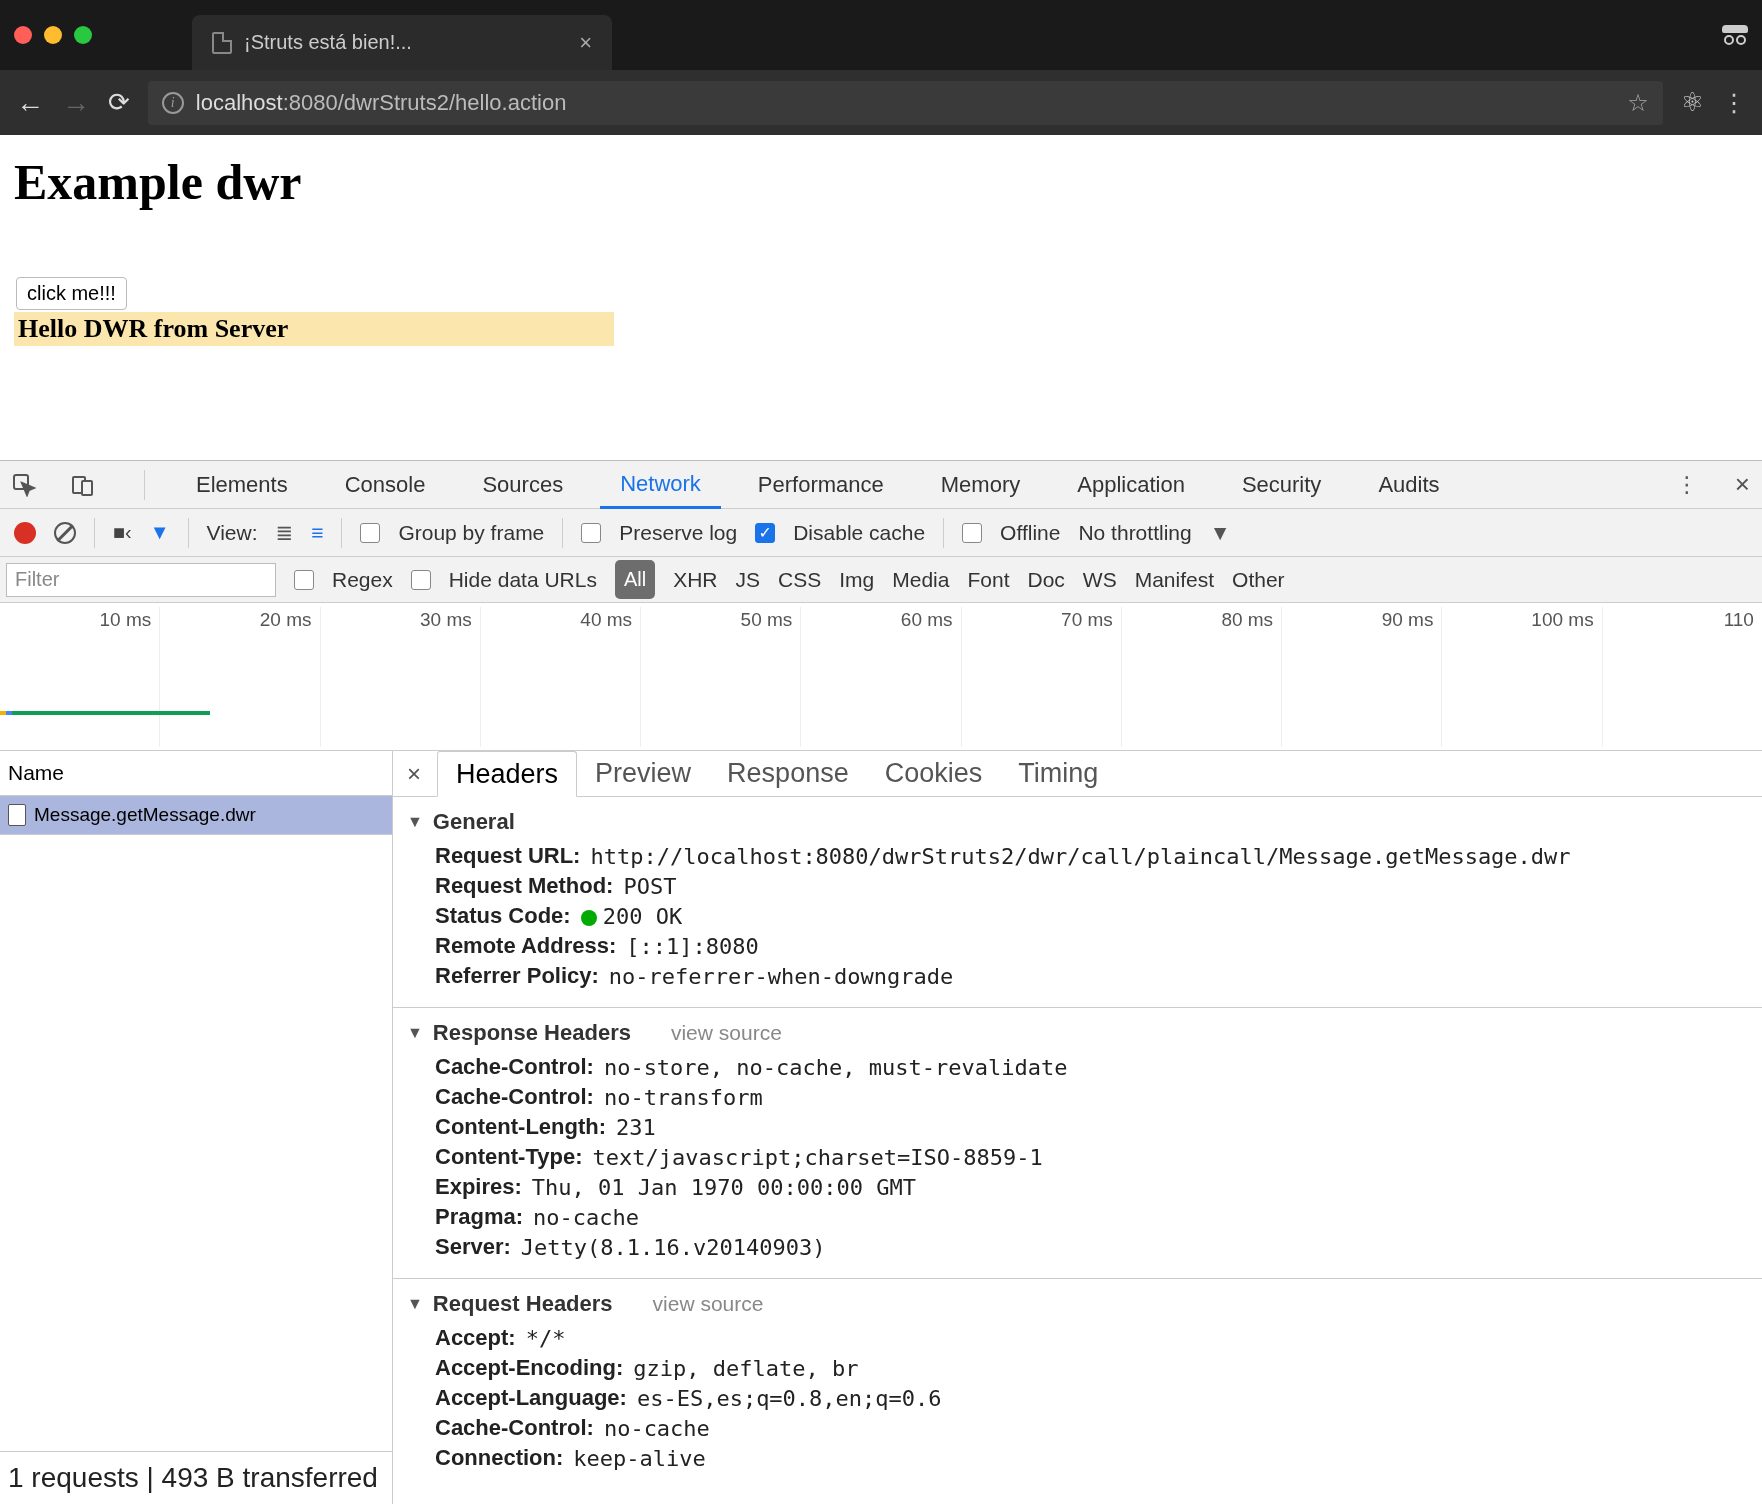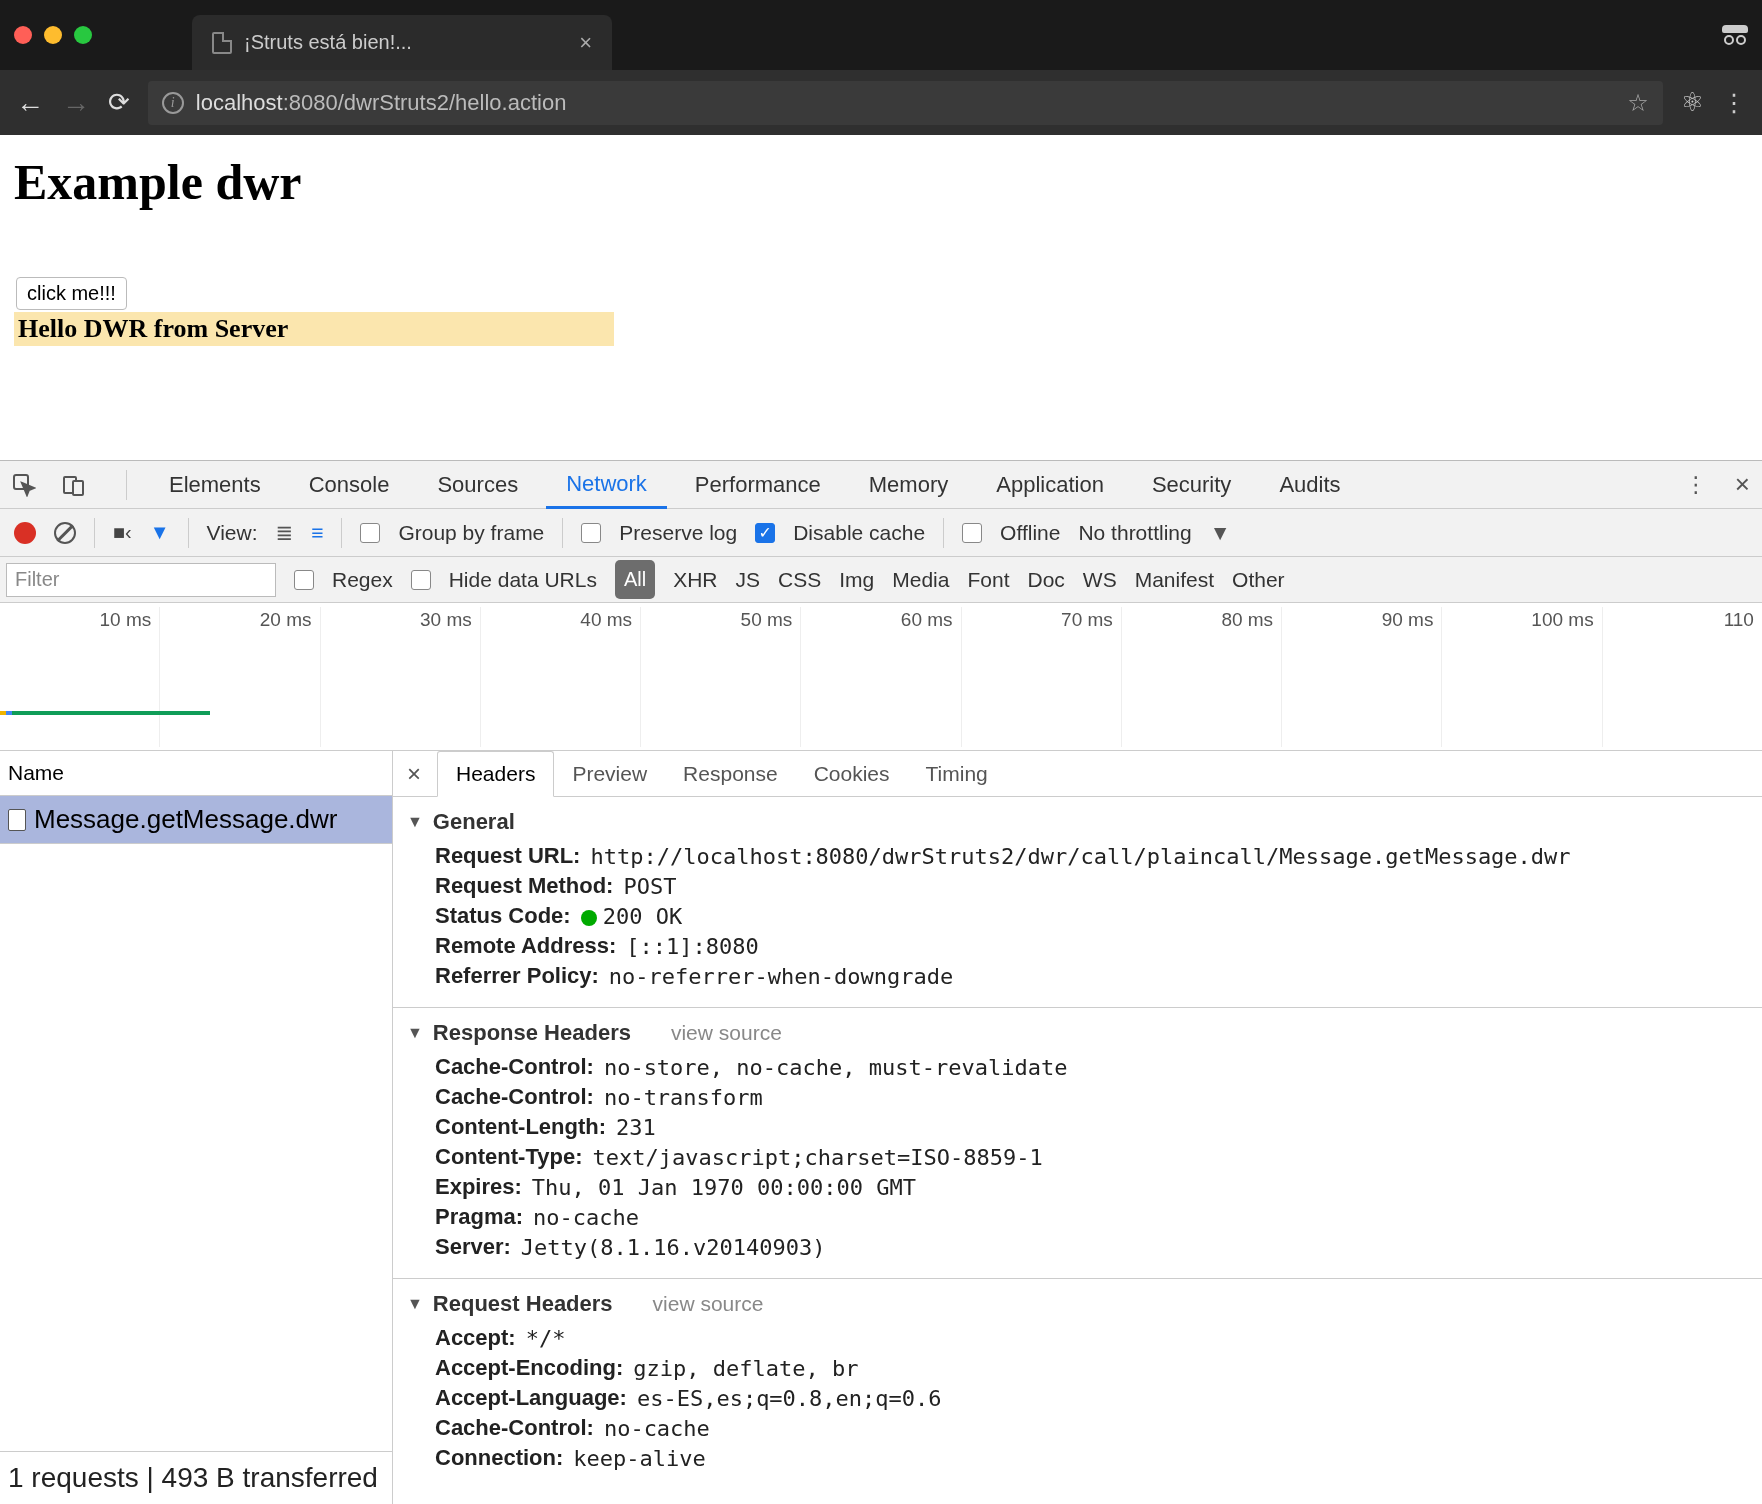--- a/index.html
+++ b/index.html
@@ -33,21 +33,21 @@
 .incog .eyes span { width:10px; height:10px; border:2px solid #ccc; border-radius:50%; }
 
 
 .page { padding: 18px 14px; }
 .page h1 { font-family: "Times New Roman", serif; font-size: 50px; font-weight: bold; margin-bottom: 66px; }
 .clickme { font-size: 20px; padding: 4px 10px; background: #fff; border: 1px solid #bbb; border-radius: 4px; margin-left: 2px; margin-bottom: 2px; }
 .highlight { background: #fbe6ae; font-family: "Times New Roman", serif; font-size: 26px; font-weight: bold; padding: 2px 4px; width: 600px; }
 
 
 .devtools { border-top: 1px solid #bbb; position: absolute; bottom: 0; left: 0; right: 0; height: 1044px; display: flex; flex-direction: column; background: #fff; }
-.dt-tabs { background: #f2f2f2; border-bottom: 1px solid #ccc; height: 48px; display: flex; align-items: center; padding: 0 12px; gap: 8px; }
+.dt-tabs { background: #f2f2f2; border-bottom: 1px solid #ccc; height: 48px; display: flex; align-items: center; padding: 0 12px; gap: 17px; }
 .dt-tabs .inspect-icon, .dt-tabs .device-icon { margin-right: 18px; color: #555; }
 .inspect-icon svg, .device-icon svg { display:block; }
 .dt-tabs .sep { width: 1px; height: 30px; background: #ccc; margin: 0 14px; }
 .dt-tab { font-size: 22px; color: #333; padding: 0 20px; height: 48px; display: flex; align-items: center; }
 .dt-tab.active { color: #1a73e8; border-bottom: 3px solid #1a73e8; margin-bottom: -1px; }
 .dt-tabs .spacer { flex: 1; }
 .dt-menu-icon { color: #555; font-size: 22px; margin: 0 12px; }
 .dt-close-icon { color: #555; font-size: 26px; margin-left: 8px; }
 
 .dt-toolbar { background: #f2f2f2; border-bottom: 1px solid #ccc; height: 48px; display: flex; align-items: center; padding: 0 14px; gap: 18px; font-size: 21px; color: #333; }
@@ -71,29 +71,29 @@
 
 .dt-timeline { height: 148px; border-bottom: 1px solid #ccc; position: relative; background:#fff; }
 .tl-labels { display:flex; position:absolute; top:4px; left:0; right:0; font-size:19px; color:#555;justify-content:space-between; }
 .tl-labels span { flex:1; text-align:right; padding-right: 8px; border-right:1px solid #eee; height: 140px; padding-top: 2px;}
 .tl-labels span:last-child { border-right:none; }
 .tl-bar { position:absolute; bottom:35px; left:0; width:210px; height:4px; background: linear-gradient(to right, #f0b400 0 6px, #4285f4 6px 12px, #0f9d58 12px 210px); }
 
 .dt-body { flex:1; display:flex; overflow:hidden; }
 .reqlist { width: 393px; border-right:1px solid #ccc; display:flex; flex-direction:column; }
 .reqlist-head { font-size:21px; padding: 10px 8px; border-bottom:1px solid #ccc; }
-.req-row { background:#aab6dd; color:#000; font-size:26px; padding: 8px 8px; display:flex; align-items:center; gap:8px; border-bottom:1px solid #ccc; }
+.req-row { background:#aab6dd; color:#000; font-size:19px; padding: 8px 8px; display:flex; align-items:center; gap:8px; border-bottom:1px solid #ccc; }
 .req-row .doc-icon { width:18px; height:22px; border:1.5px solid #555; background:#fff; border-radius:2px; }
 .reqlist .filler { flex:1; }
 .reqlist-footer { border-top:1px solid #ccc; font-size:28px; color:#222; padding: 10px 8px; }
 
 .details { flex:1; overflow:auto; }
 .det-tabs { display:flex; align-items:center; border-bottom:1px solid #ccc; height:46px; padding: 0 8px; gap: 0; }
 .det-close { font-size:24px; color:#555; margin-right:10px; padding: 0 6px; }
-.det-tab { font-size:21px; color:#555; padding: 0 18px; height:46px; display:flex; align-items:center; }
+.det-tab { font-size:27px; color:#555; padding: 0 18px; height:46px; display:flex; align-items:center; }
 .det-tab.active { color:#000; border:1px solid #ccc; border-bottom:1px solid #fff; margin-bottom:-1px; border-radius:3px 3px 0 0; background:#fff; }
 
 .section { padding: 8px 14px 14px 14px; border-bottom:1px solid #ccc; }
 .sec-title { font-size:22px; font-weight:600; color:#333; display:flex; align-items:center; gap:10px; margin: 4px 0 8px 0; }
 .sec-title .tri { color:#555; font-size:16px; }
 .sec-title .viewsrc { font-weight:400; color:#888; margin-left:30px; font-size:21px; }
 .kv { display:flex; font-size:22px; margin: 4px 0 4px 28px; align-items: flex-end; }
 .kv .k { font-weight:600; color:#222; margin-right: 10px; white-space:nowrap; }
 .kv .v { font-family: Menlo, Consolas, monospace; color:#222; word-break: break-all; }
 .statusdot { width:16px; height:16px; border-radius:50%; background:#0a0; display:inline-block; margin-right:6px; vertical-align:middle; }

